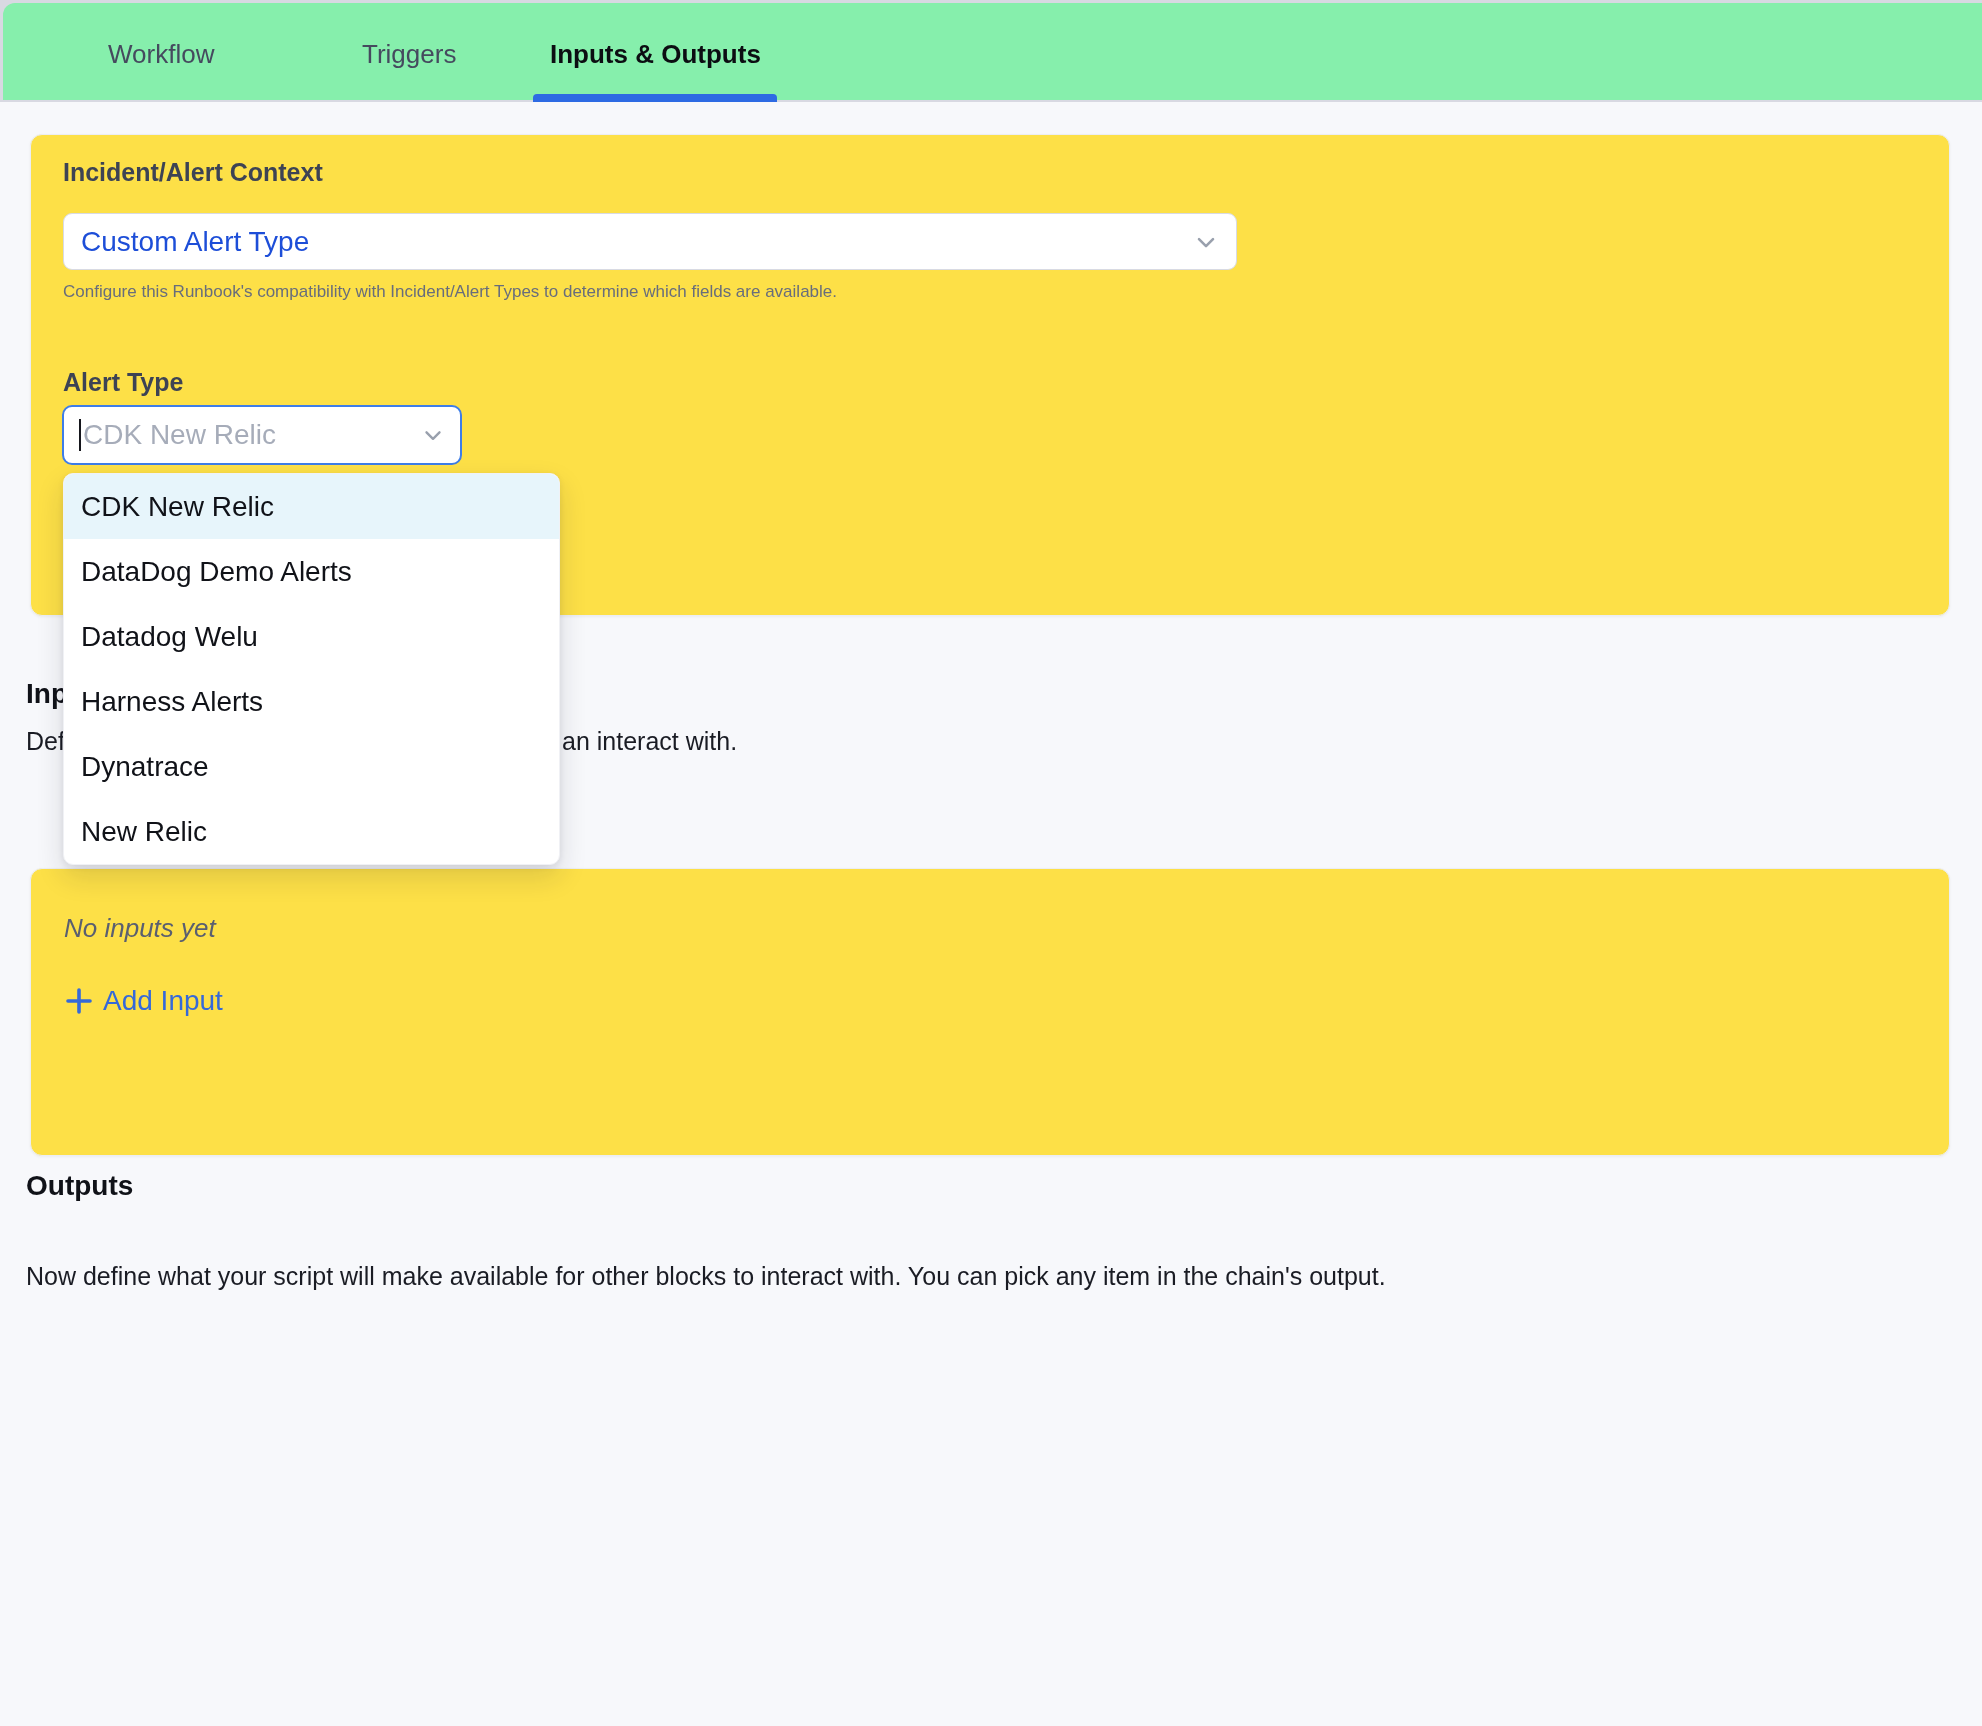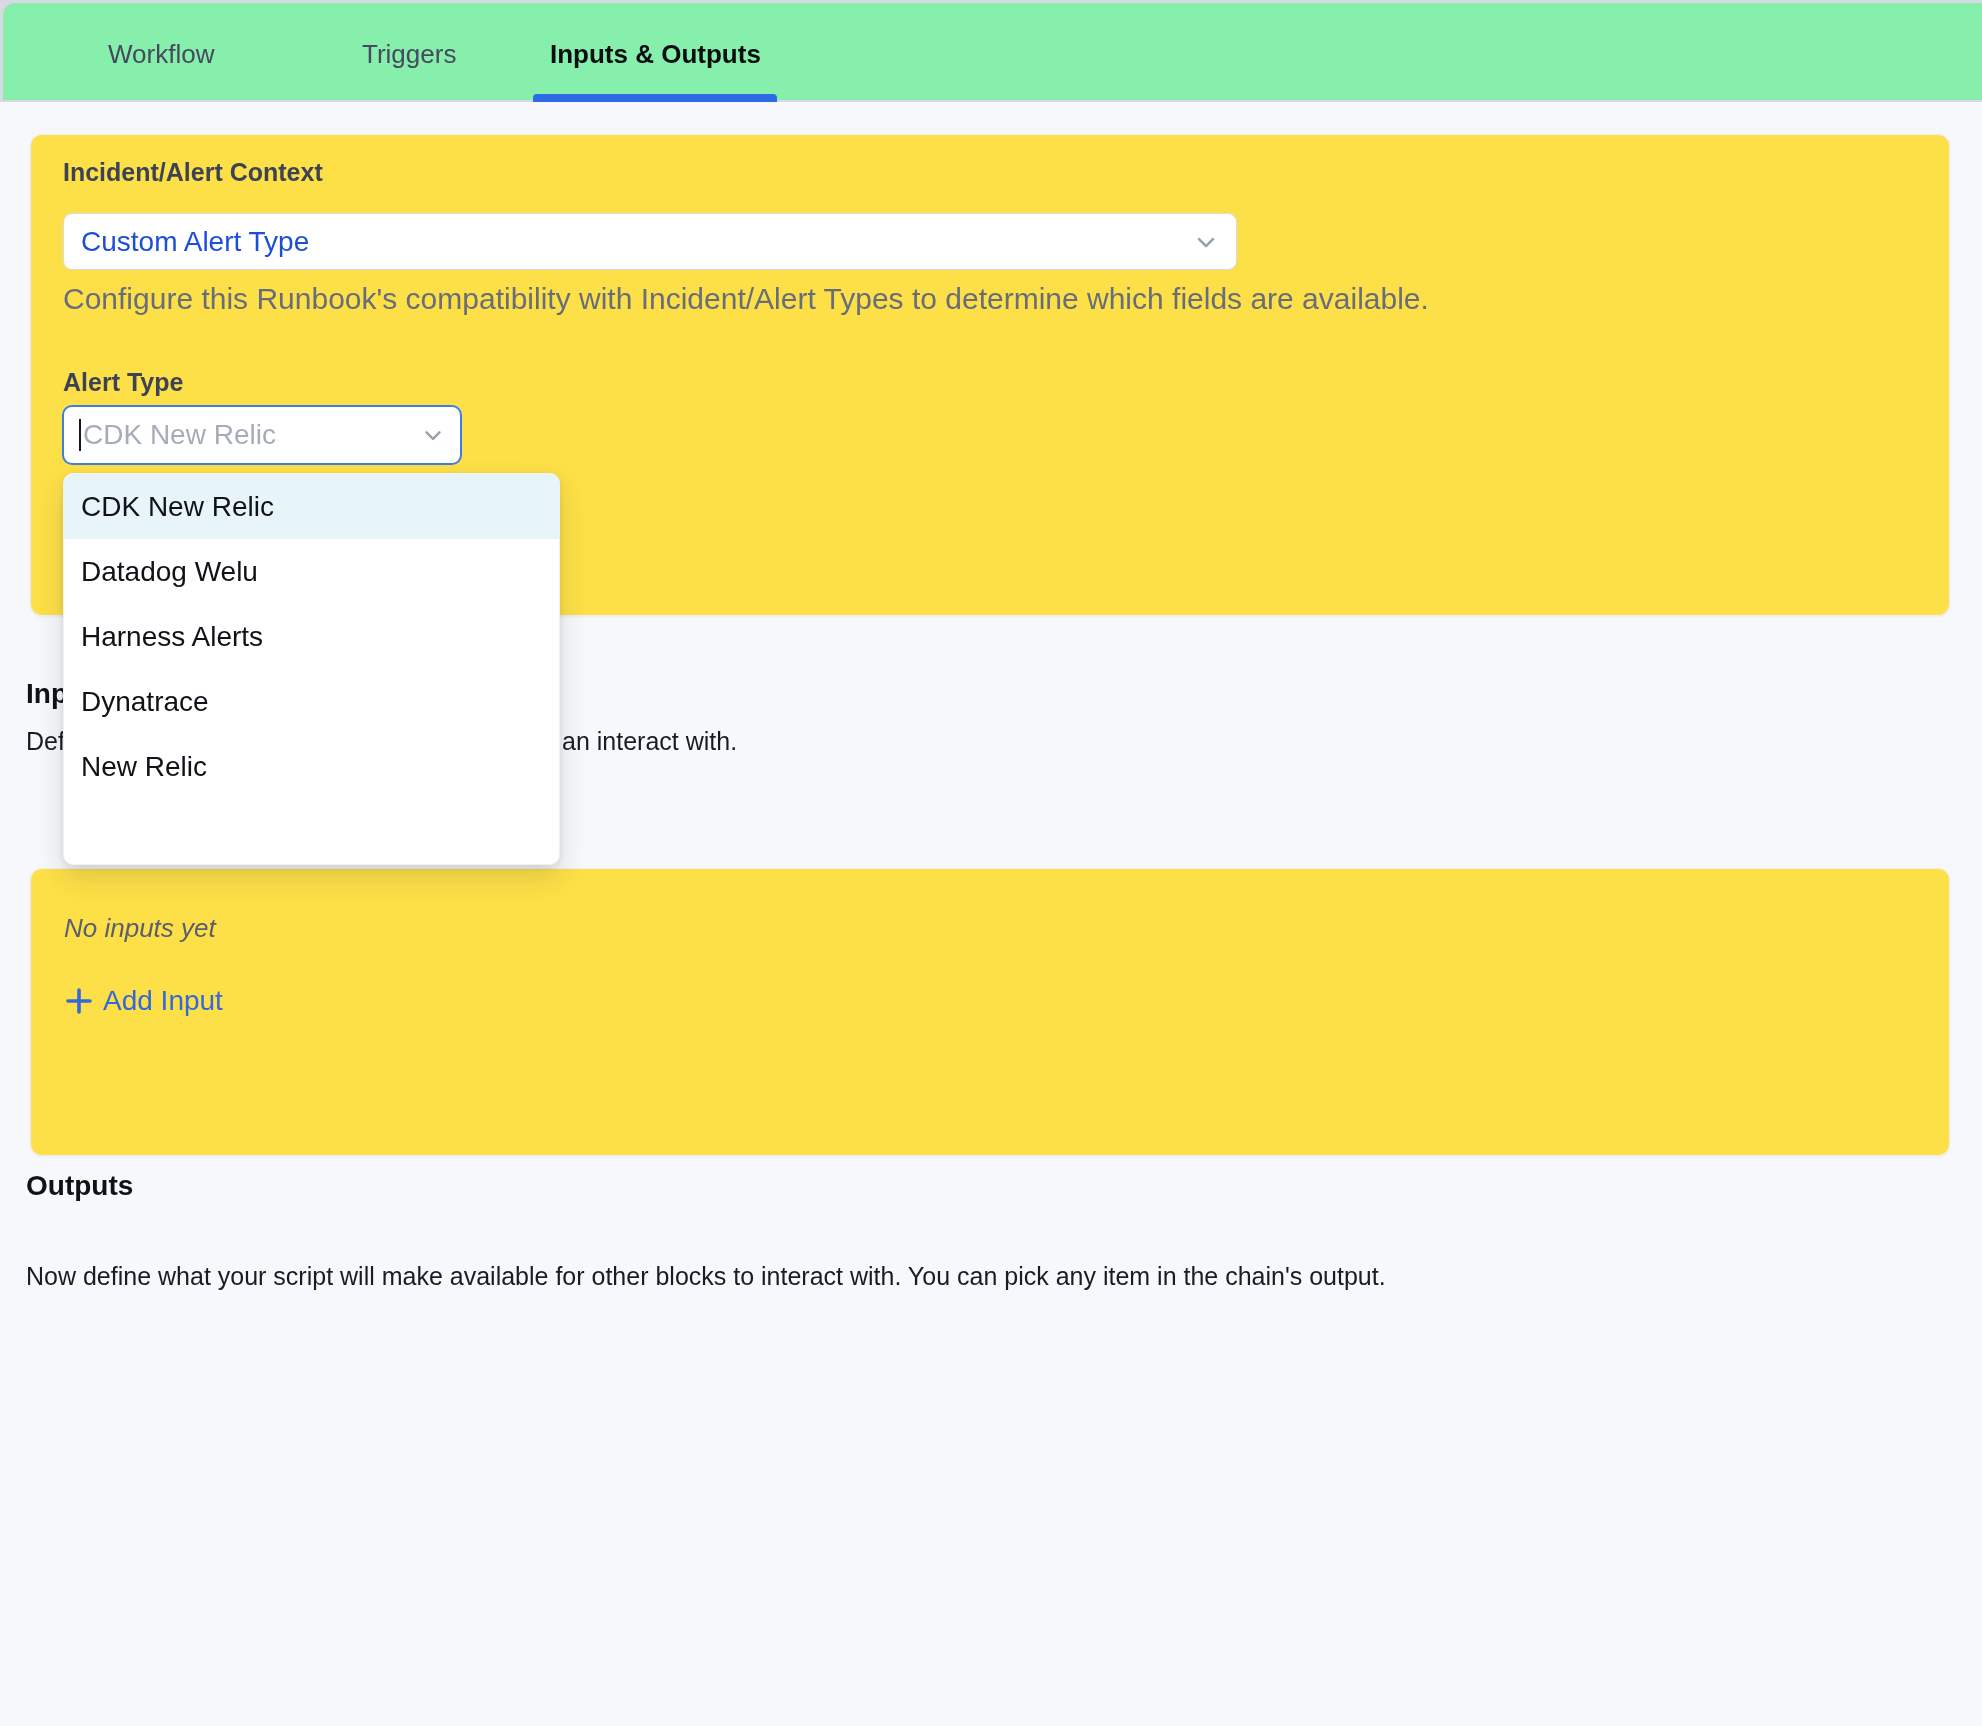--- a/index.html
+++ b/index.html
@@ -18,21 +18,21 @@
   .card1{top:134px;height:482px;}
   .card2{top:868px;height:288px;}
   .card3{top:1403px;height:284px;}
 
   .field-label{position:absolute;font-size:25px;font-weight:bold;color:#3d4354;white-space:nowrap;}
 
   .select-box{position:absolute;left:63px;top:213px;width:1174px;height:57px;border:1.5px solid #d8dae3;border-radius:9px;background:#fff;box-sizing:border-box;display:flex;align-items:center;cursor:pointer;}
   .select-box .value{margin-left:17px;font-size:28px;color:#1d4ed8;white-space:nowrap;}
   .select-box .chev{position:absolute;right:16px;top:50%;transform:translateY(-50%);}
 
-  .helper{position:absolute;left:63px;top:282px;font-size:30px;color:#686d7c;white-space:nowrap;}
+  .helper{position:absolute;left:63px;top:282px;font-size:17px;color:#686d7c;white-space:nowrap;}
 
   .combo{position:absolute;left:62px;top:405px;width:400px;height:60px;border:2.5px solid #3e7de8;border-radius:10px;background:#fff;box-sizing:border-box;display:flex;align-items:center;cursor:text;}
   .combo .caret{width:2px;height:32px;background:#15161c;margin-left:15px;}
   .combo .ph{margin-left:2px;font-size:28px;color:#a6acb9;white-space:nowrap;}
   .combo .chev{position:absolute;right:14px;top:50%;transform:translateY(-50%);}
 
   .dropdown{position:absolute;left:63px;top:473px;width:497px;height:392px;background:#ffffff;border:1px solid #f0f1f5;border-radius:10px;box-shadow:0 12px 28px rgba(25,30,45,0.14),0 2px 6px rgba(25,30,45,0.08);z-index:50;overflow:hidden;box-sizing:border-box;}
   .dd-item{height:65px;display:flex;align-items:center;padding-left:17px;font-size:28px;color:#101218;cursor:pointer;white-space:nowrap;}
   .dd-item.hl{background:#e7f5fb;}
 
@@ -86,20 +86,21 @@
         </svg>
     </span>
   </div>
 
   <div class="section-title" style="top:678px;">Inputs</div>
   <div class="section-desc" style="top:727px;">Define what your script needs</div>
   <div class="desc-frag-right">an interact with.</div>
 
   <div class="dropdown">
     <div class="dd-item hl">CDK New Relic</div>
+    <div class="dd-item">DataDog Demo Alerts</div>
     <div class="dd-item">Datadog Welu</div>
     <div class="dd-item">Harness Alerts</div>
     <div class="dd-item">Dynatrace</div>
     <div class="dd-item">New Relic</div>
   </div>
 
   <div class="card card2">
     <div class="empty-text" style="top:44px;">No inputs yet</div>
     <div class="add-btn" style="top:116px;">
       <span class="plus">

